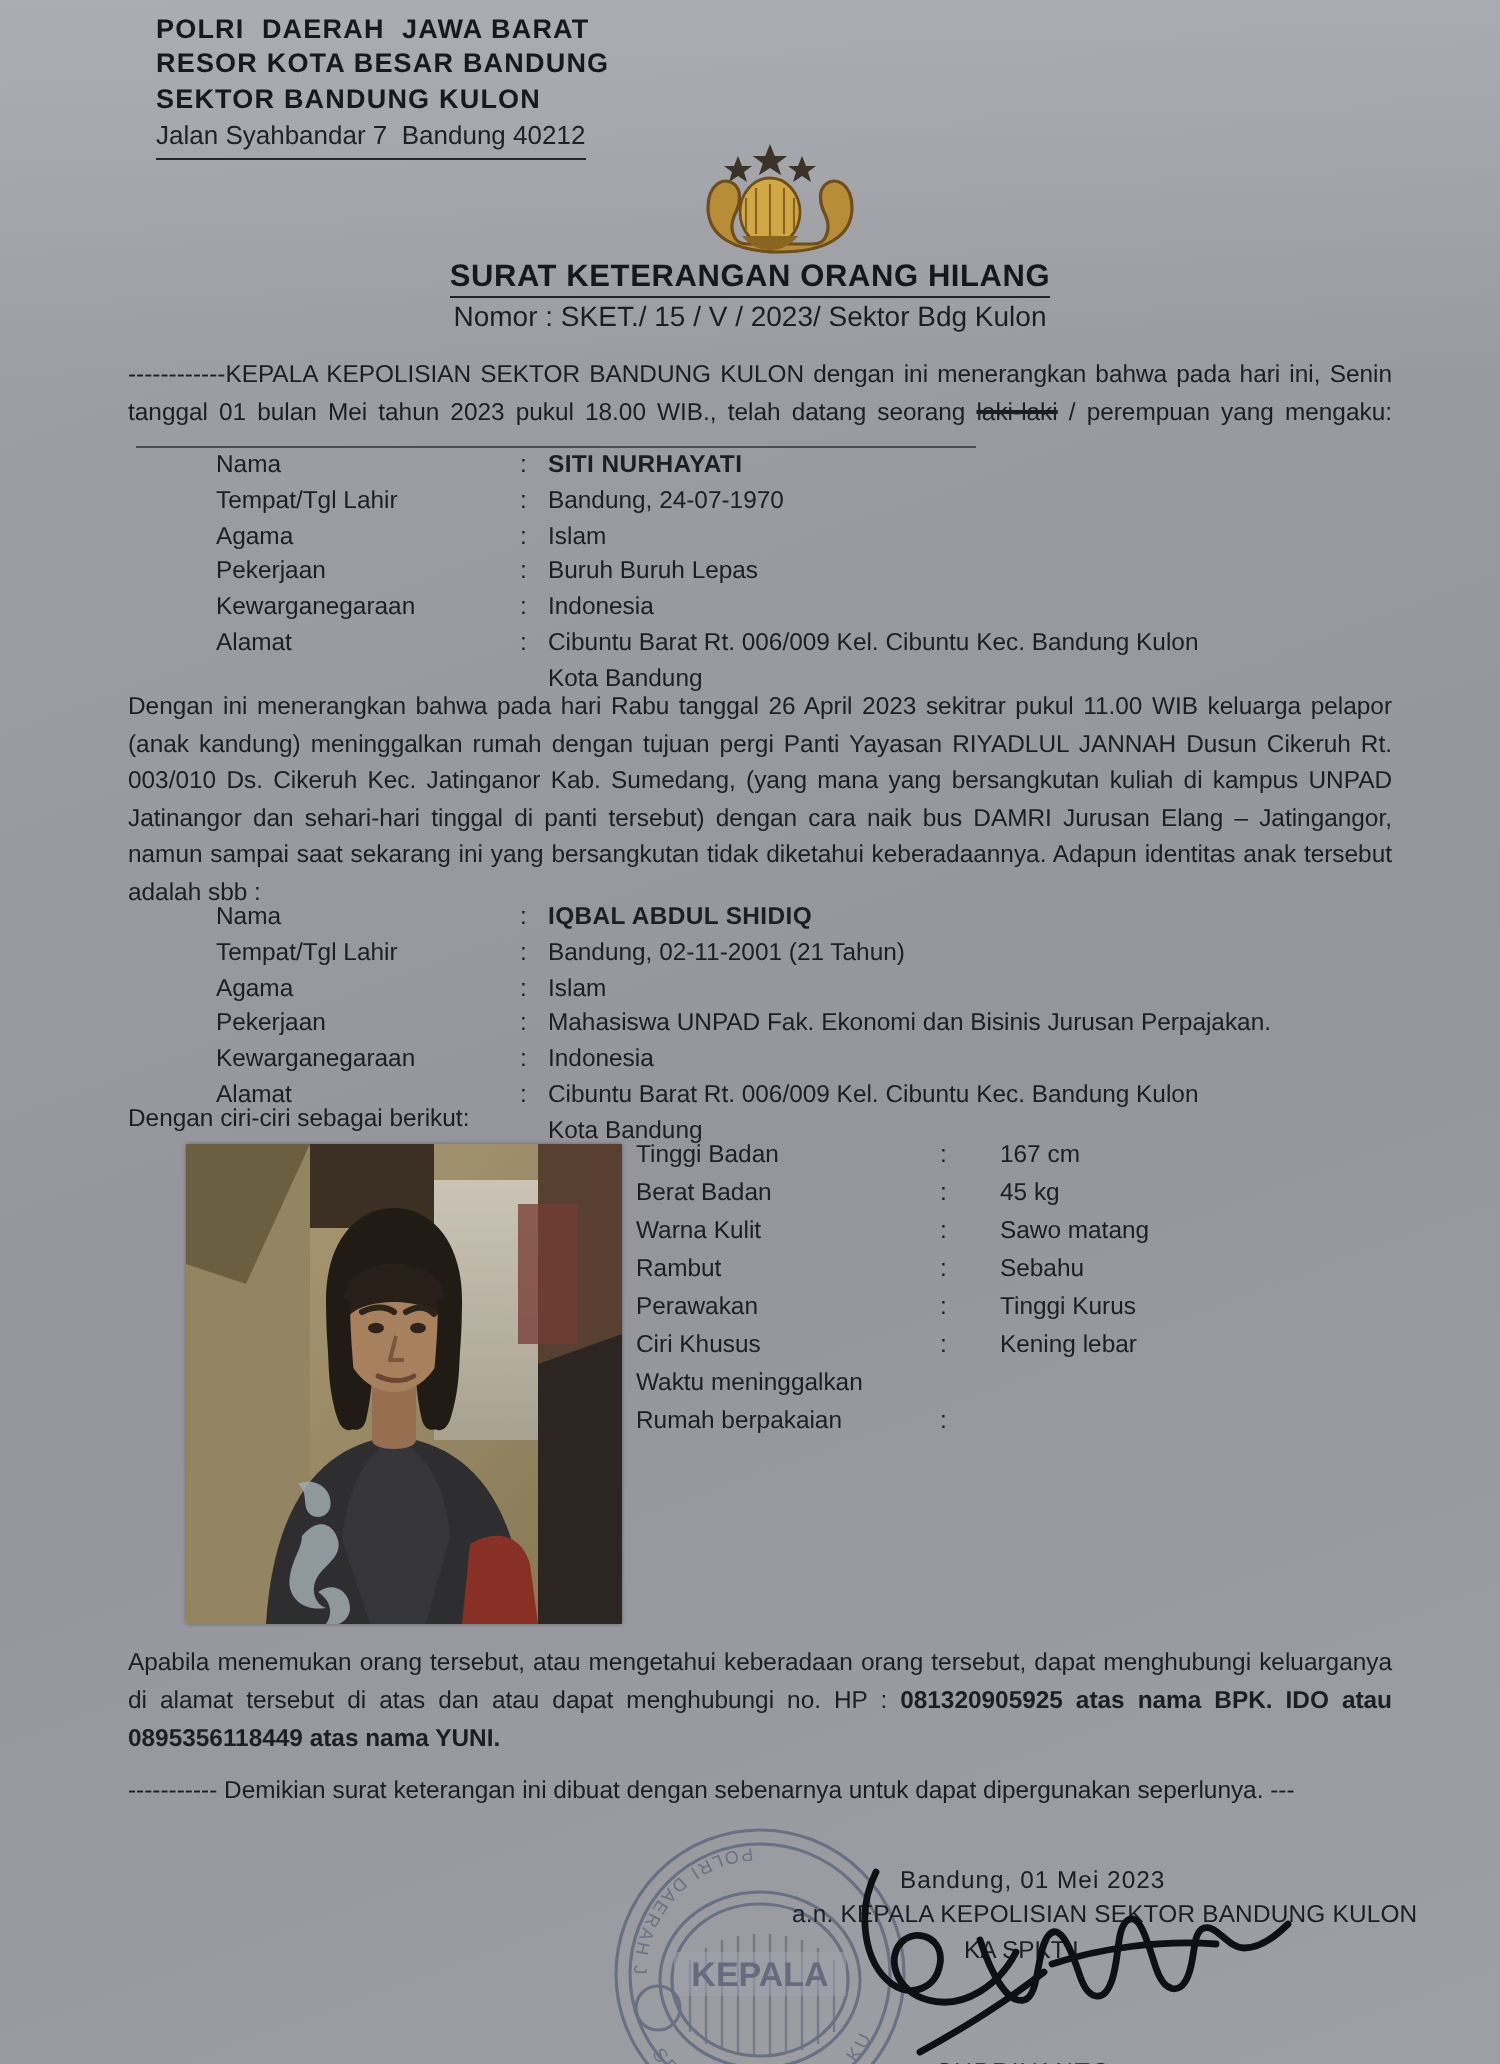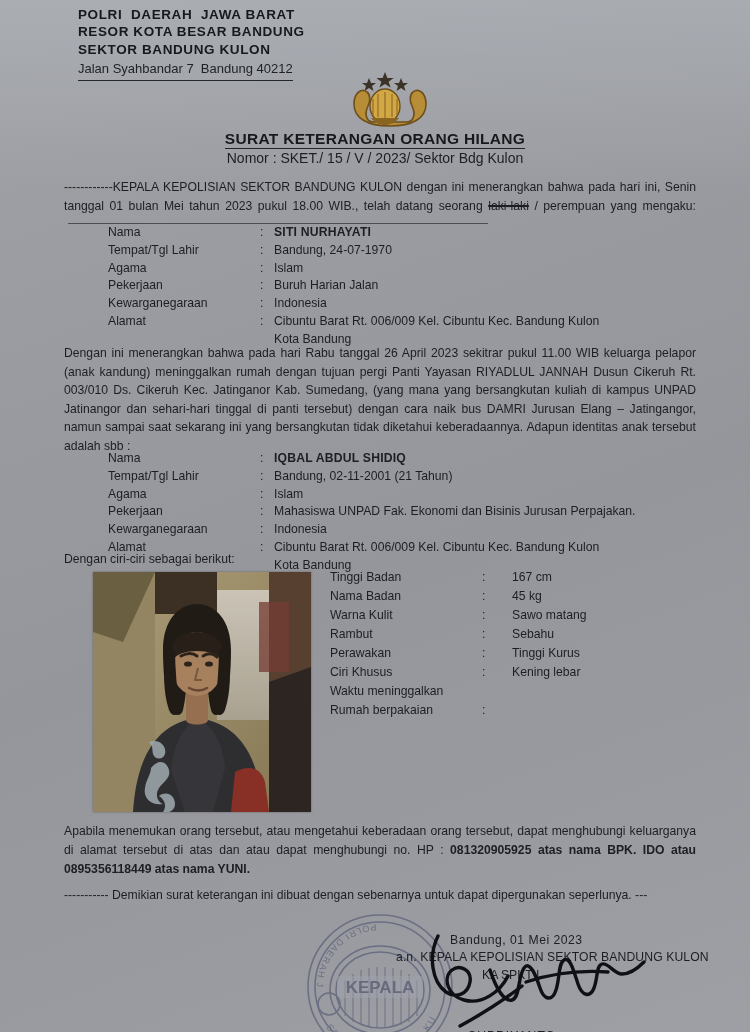--- a/index.html
+++ b/index.html
@@ -145,21 +145,21 @@
 
   
   .traits {
     position: absolute;
     left: 318px;
     top: 568px;
     font-size: 12.2px;
     line-height: 1.56;
     color: #1b1d22;
   }
-  .trow { display: flex; margin-left: 12px; }
+  .trow { display: flex; }
   .tlabel { width: 152px; flex: none; }
   .tcolon { width: 30px; flex: none; }
   .tvalue { flex: 1; }
   .tvalue.justify { text-align: justify; }
 
   
   .contact {
     position: absolute;
     left: 64px;
     top: 822px;
@@ -280,21 +280,21 @@
       <div class="idvalue">Bandung, 24-07-1970</div>
     </div>
     <div class="idrow">
       <div class="idlabel">Agama</div>
       <div class="idcolon">:</div>
       <div class="idvalue">Islam</div>
     </div>
     <div class="idrow">
       <div class="idlabel">Pekerjaan</div>
       <div class="idcolon">:</div>
-      <div class="idvalue">Buruh Harian Jalan</div>
+      <div class="idvalue">Buruh Buruh Lepas</div>
     </div>
     <div class="idrow">
       <div class="idlabel">Kewarganegaraan</div>
       <div class="idcolon">:</div>
       <div class="idvalue">Indonesia</div>
     </div>
     <div class="idrow">
       <div class="idlabel">Alamat</div>
       <div class="idcolon">:</div>
       <div class="idvalue">Cibuntu Barat Rt. 006/009 Kel. Cibuntu Kec. Bandung Kulon</div>
@@ -402,21 +402,21 @@
     </svg>
   </div>
 
   <div class="traits" style="width:384px;">
     <div class="trow">
       <div class="tlabel">Tinggi Badan</div>
       <div class="tcolon">:</div>
       <div class="tvalue">167 cm</div>
     </div>
     <div class="trow">
-      <div class="tlabel">Nama Badan</div>
+      <div class="tlabel">Berat Badan</div>
       <div class="tcolon">:</div>
       <div class="tvalue">45 kg</div>
     </div>
     <div class="trow">
       <div class="tlabel">Warna Kulit</div>
       <div class="tcolon">:</div>
       <div class="tvalue">Sawo matang</div>
     </div>
     <div class="trow">
       <div class="tlabel">Rambut</div>

